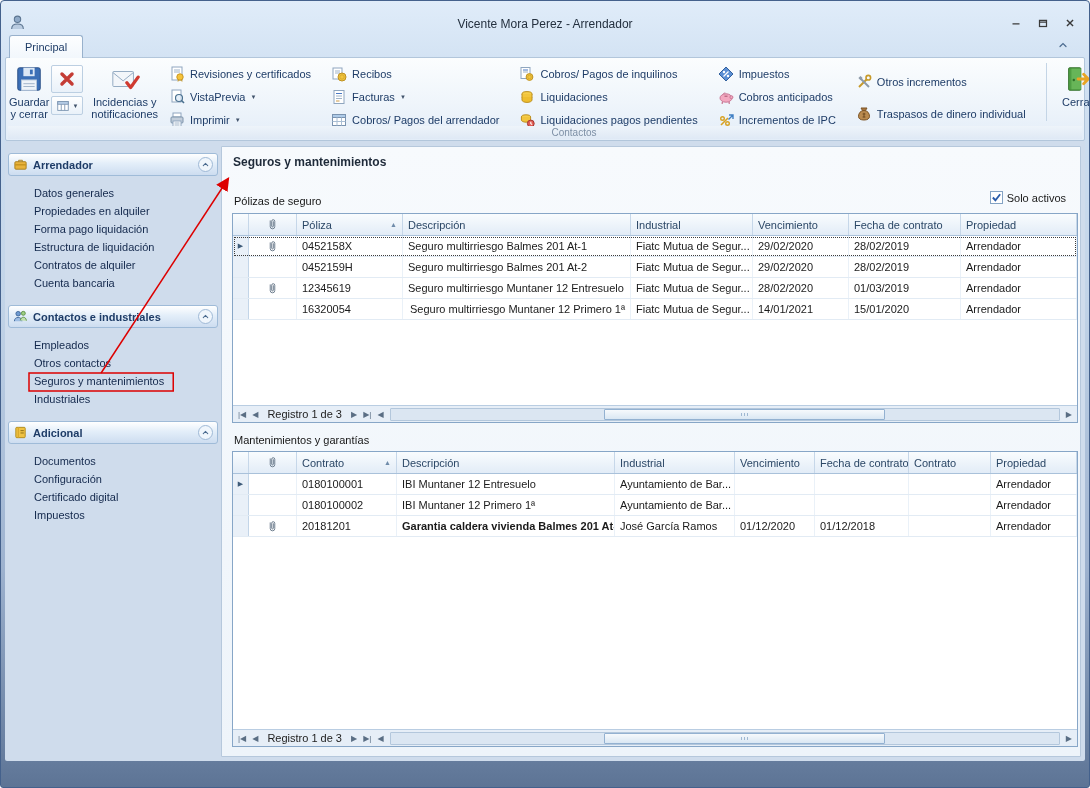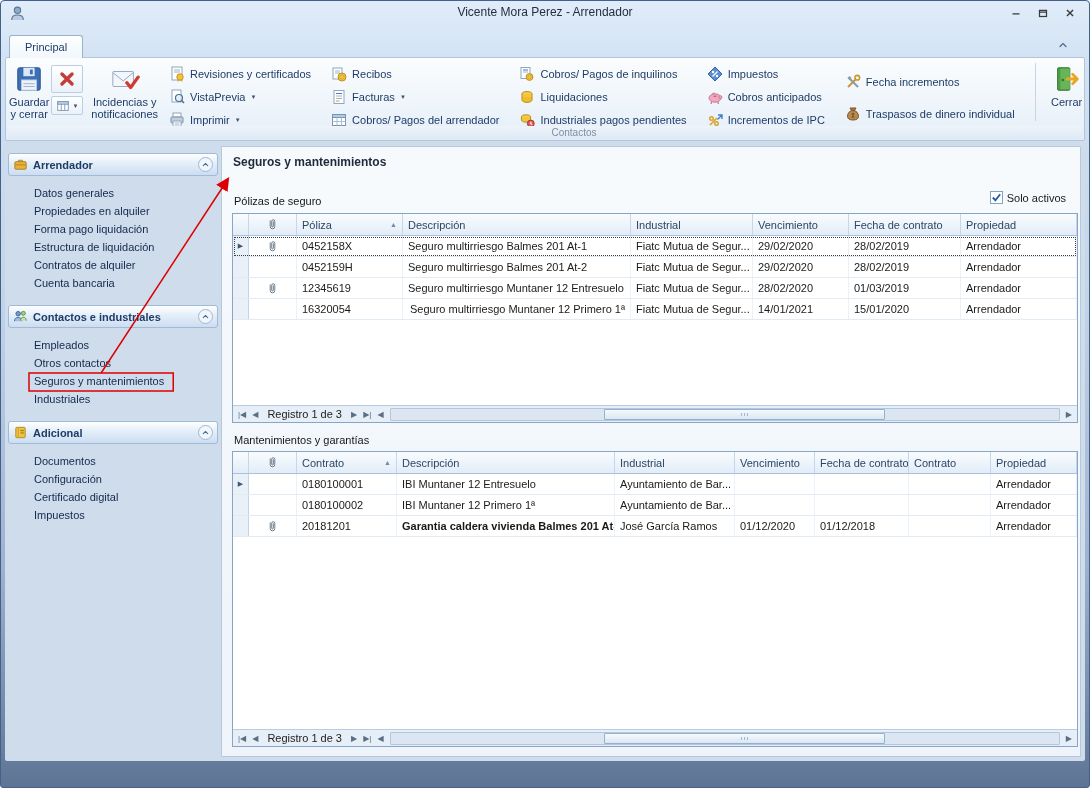--- a/index.html
+++ b/index.html
@@ -2,21 +2,21 @@
 <html><head>
 <meta charset="utf-8">
 <style>
   *{box-sizing:border-box;margin:0;padding:0}
   html,body{width:1090px;height:788px}
   body{font-family:"Liberation Sans",sans-serif;font-size:11px;color:#1a1a1a;background:#fff}
   .window{position:relative;width:1090px;height:788px;border:1px solid #44618c;border-radius:4px 4px 3px 3px;
     background:linear-gradient(180deg,#e0ecf9 0%,#d2e2f3 8%,#c2d4e8 38%,#9db2cf 72%,#6b82a3 94%,#5d7495 100%);
     padding:4px 4px 26px 4px;display:flex;flex-direction:column;overflow:hidden}
   
-  .titlebar{height:26px;display:flex;align-items:flex-start;position:relative;padding:0 4px}
+  .titlebar{height:26px;display:flex;align-items:flex-end;position:relative;padding:0 4px}
   .title{position:absolute;left:0;right:0;text-align:center;font-size:12px;color:#24303f}
   .appicon{width:17px;height:17px;display:inline-flex}
   .win-controls{margin-left:auto;display:flex;gap:5px;z-index:2}
   .winbtn{width:22px;height:16px;display:flex;align-items:center;justify-content:center;border-radius:2px}
   .winbtn svg{width:14px;height:14px}
   
   .tabrow{height:26px;display:flex;align-items:flex-end;padding:0 4px;position:relative}
   .tab{height:23px;padding:0 15px;background:linear-gradient(#fdfeff,#f2f7fc);border:1px solid #98b1cc;border-bottom:none;
     border-radius:3px 3px 0 0;display:flex;align-items:center;color:#1e3c67;margin-bottom:-1px;z-index:3}
   .ribbon-collapse{position:absolute;right:14px;bottom:5px;width:16px;height:14px;display:flex;align-items:center;justify-content:center}
@@ -287,21 +287,21 @@
           </div>
           <div class="smallbtn">
             <span class="icn icn16">
               <svg viewBox="0 0 16 16">
                 <ellipse cx="7" cy="5" rx="4.6" ry="2.2" fill="#f5cd4a" stroke="#bd9122"></ellipse>
                 <path d="M2.4 5 v3 c0 1.2 2 2.2 4.6 2.2 s4.6-1 4.6-2.2 v-3" fill="#f2c53d" stroke="#bd9122"></path>
                 <circle cx="11.8" cy="11.5" r="3.4" fill="#e35d55" stroke="#a23833"></circle>
                 <path d="M11.8 9.8 v1.9 l1.4.9" stroke="#fff" fill="none" stroke-width="1.1"></path>
               </svg>
             </span>
-            <span>Industriales pagos pendientes</span>
+            <span>Liquidaciones pagos pendientes</span>
           </div>
         </div>
         <div class="smallcol">
           <div class="smallbtn">
             <span class="icn icn16">
               <svg viewBox="0 0 16 16">
                 <path d="M8 1 L15 8 L8 15 L1 8 Z" fill="#5b8fd4" stroke="#33619e"></path>
                 <path d="M5.5 10.5 L10.5 5.5" stroke="#fff" stroke-width="1.3"></path>
                 <circle cx="6" cy="6" r="1.2" fill="#fff"></circle>
                 <circle cx="10" cy="10" r="1.2" fill="#fff"></circle>
@@ -336,21 +336,21 @@
         <div class="smallcol colcenter">
           <div class="smallbtn">
             <span class="icn icn16">
               <svg viewBox="0 0 16 16">
                 <path d="M3 13 L11 5" stroke="#c79a2a" stroke-width="2"></path>
                 <circle cx="12.3" cy="3.7" r="2.3" fill="none" stroke="#c79a2a" stroke-width="1.6"></circle>
                 <path d="M13 13 L5 5" stroke="#8d9aa8" stroke-width="2"></path>
                 <rect x="3" y="2.6" width="3" height="3" transform="rotate(45 4.5 4.1)" fill="#8d9aa8"></rect>
               </svg>
             </span>
-            <span>Fecha incrementos</span>
+            <span>Otros incrementos</span>
           </div>
           <div class="smallbtn">
             <span class="icn icn16">
               <svg viewBox="0 0 16 16">
                 <path d="M6.5 4.5 L5 2 h6 L9.5 4.5 Z" fill="#a8763f" stroke="#7c5527"></path>
                 <path d="M8 4.5 c-3.6 0-5.5 3-5.5 5.8 c0 2.6 2.2 3.7 5.5 3.7 s5.5-1.1 5.5-3.7 c0-2.8-1.9-5.8-5.5-5.8 Z" fill="#b98a4e" stroke="#7c5527"></path>
                 <path d="M6.6 8 h2.8 M8 6.8 v4.6 M6.6 11 h2.8" stroke="#6e4b20" fill="none"></path>
               </svg>
             </span>
             <span>Traspasos de dinero individual</span>

